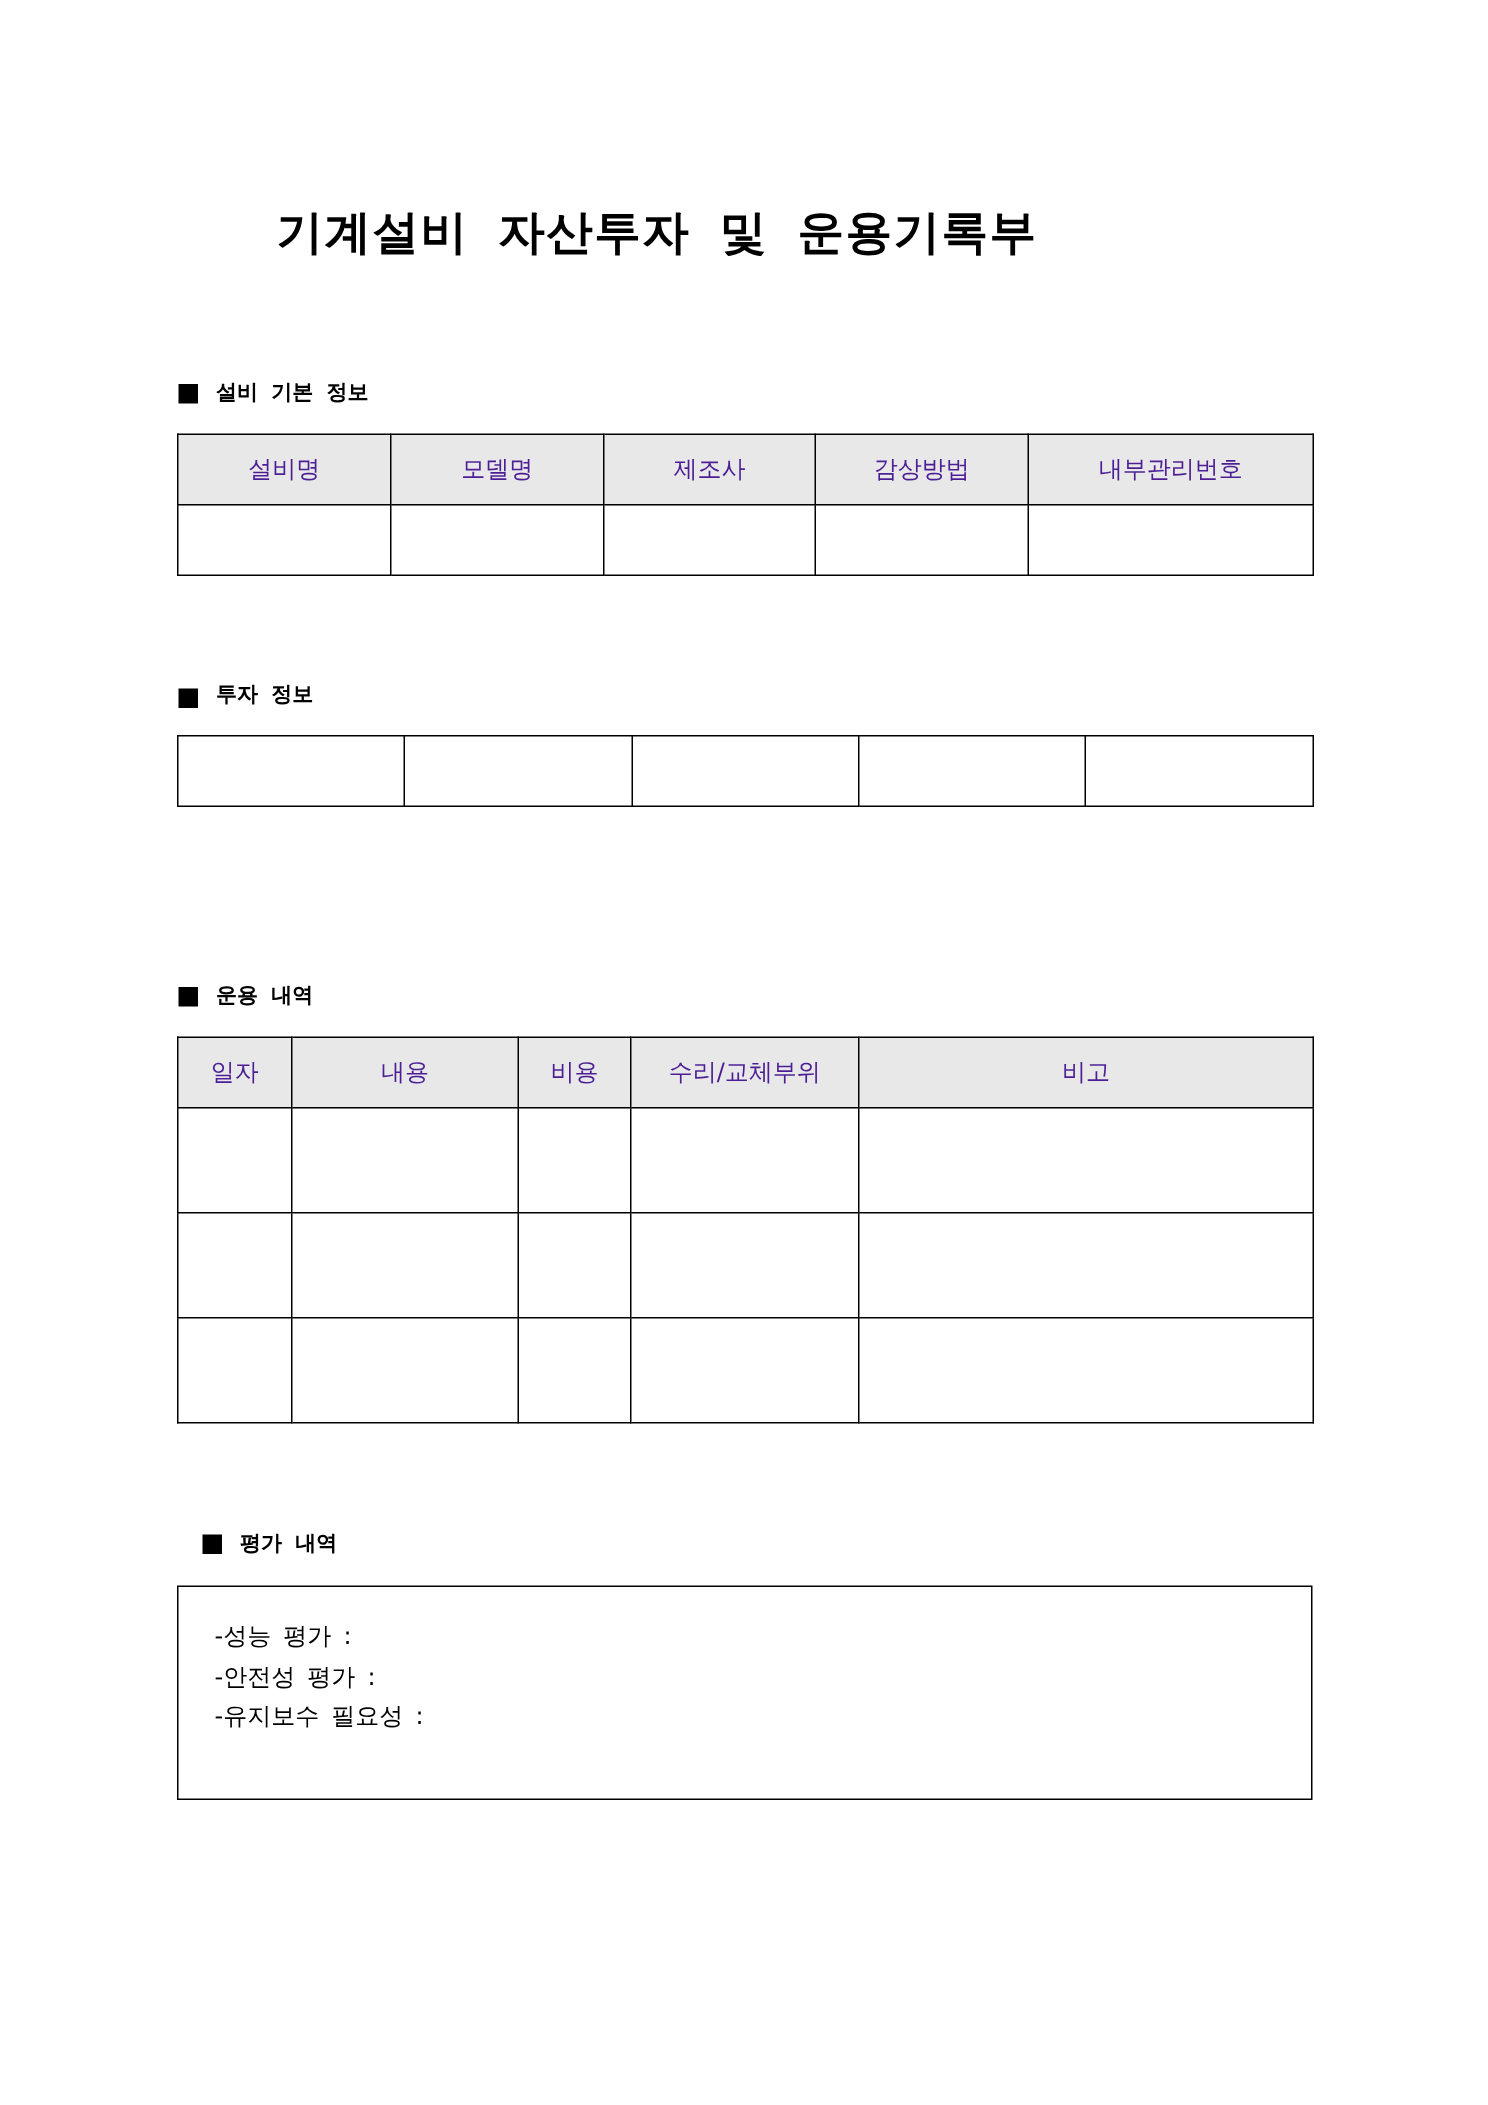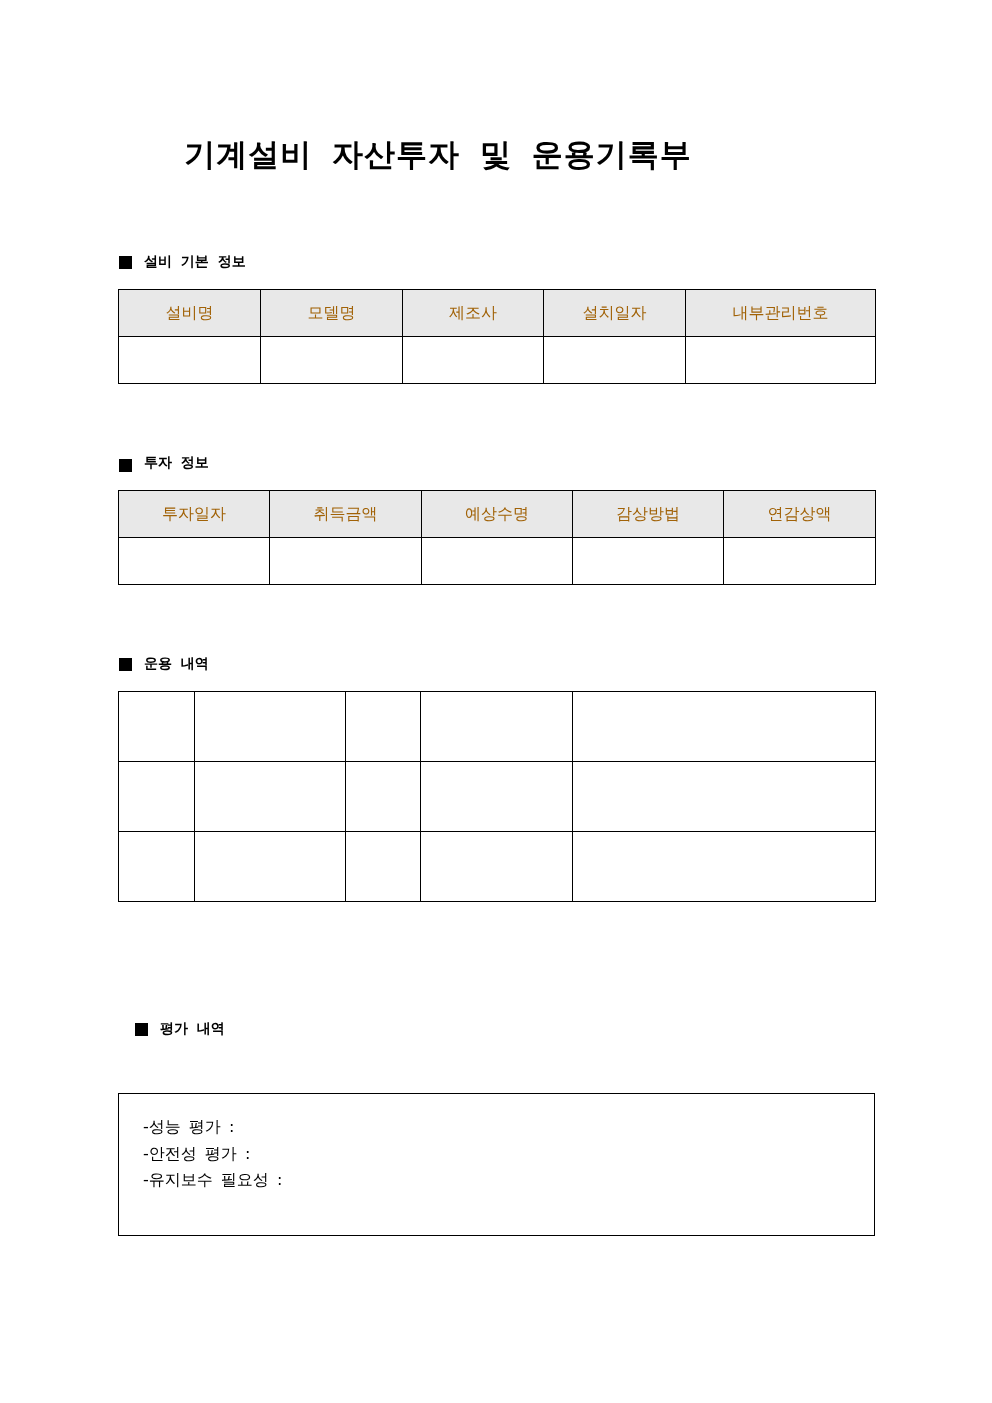--- a/index.html
+++ b/index.html
@@ -1,25 +1,25 @@
 <!DOCTYPE html>
 <html><head>
 <meta charset="utf-8">
 <style>
   html, body { margin: 0; padding: 0; background: #ffffff; }
   body { width: 992px; height: 1403px; position: relative; font-family: "DejaVu Sans", "Liberation Sans", sans-serif; color: #000; }
   .title { position: absolute; left: 0; top: 134px; width: 876px; text-align: center; font-size: 31px; font-weight: bold; letter-spacing: 1px; word-spacing: 8px; }
   .section-title { position: absolute; left: 119px; font-size: 14px; font-weight: bold; display: flex; align-items: center; word-spacing: 4px; }
   .square { display: inline-block; width: 13px; height: 13px; background: #000; margin-right: 12px; }
   table { position: absolute; left: 118px; width: 757px; border-collapse: collapse; table-layout: fixed; }
-  td, th { border: 1.5px solid #000; font-size: 16px; font-weight: normal; text-align: center; padding: 0; color: #a16207; }
+  td, th { border: 1.5px solid #000; font-size: 16px; font-weight: normal; text-align: center; padding: 0; color: #4c1d95; }
   th { background: #e8e8e8; height: 46px; }
   td { height: 46px; }
   .ops td { height: 69px; }
-  .eval-box { position: absolute; left: 118px; top: 1057px; width: 755px; height: 141px; border: 1.5px solid #000; margin-top: 36px; }
+  .eval-box { position: absolute; left: 118px; top: 1057px; width: 755px; height: 141px; border: 1.5px solid #000; }
   .eval-lines { position: absolute; left: 24px; top: 20px; font-size: 16px; line-height: 26.5px; word-spacing: 3px; }
 </style>
 </head>
 <body>
 
 <div class="title">기계설비 자산투자 및 운용기록부</div>
 
 <div class="section-title" style="top:253px;">
   <span class="square"></span>
   <span>설비 기본 정보</span>
@@ -30,21 +30,21 @@
       <col style="width:142px">
       <col style="width:141px">
       <col style="width:142px">
       <col style="width:190px">
     </colgroup>
   <tbody>
       <tr>
     <th>설비명</th>
     <th>모델명</th>
     <th>제조사</th>
-    <th>설치일자</th>
+    <th>감상방법</th>
     <th>내부관리번호</th>
   </tr>
   <tr>
     <td></td>
     <td></td>
     <td></td>
     <td></td>
     <td></td>
   </tr>
 </tbody>
@@ -56,27 +56,20 @@
 </div>
 <table style="top:490px;">
   <colgroup>
       <col style="width:151px">
       <col style="width:152px">
       <col style="width:151px">
       <col style="width:151px">
       <col style="width:152px">
     </colgroup>
   <tbody>
-      <tr>
-    <th>투자일자</th>
-    <th>취득금액</th>
-    <th>예상수명</th>
-    <th>감상방법</th>
-    <th>연감상액</th>
-  </tr>
   <tr>
     <td></td>
     <td></td>
     <td></td>
     <td></td>
     <td></td>
   </tr>
 </tbody>
   </table>
 
@@ -86,20 +79,27 @@
 </div>
 <table class="ops" style="top:691px;">
   <colgroup>
       <col style="width:76px">
       <col style="width:151px">
       <col style="width:75px">
       <col style="width:152px">
       <col style="width:303px">
     </colgroup>
   <tbody>
+      <tr>
+    <th>일자</th>
+    <th>내용</th>
+    <th>비용</th>
+    <th>수리/교체부위</th>
+    <th>비고</th>
+  </tr>
   <tr>
     <td></td>
     <td></td>
     <td></td>
     <td></td>
     <td></td>
   </tr>
   <tr>
     <td></td>
     <td></td>

